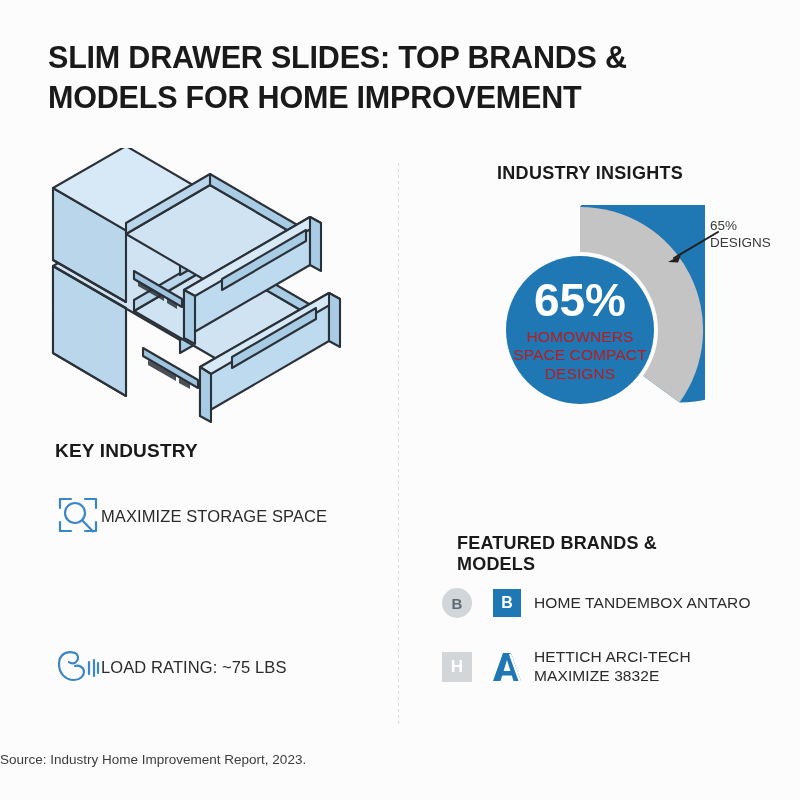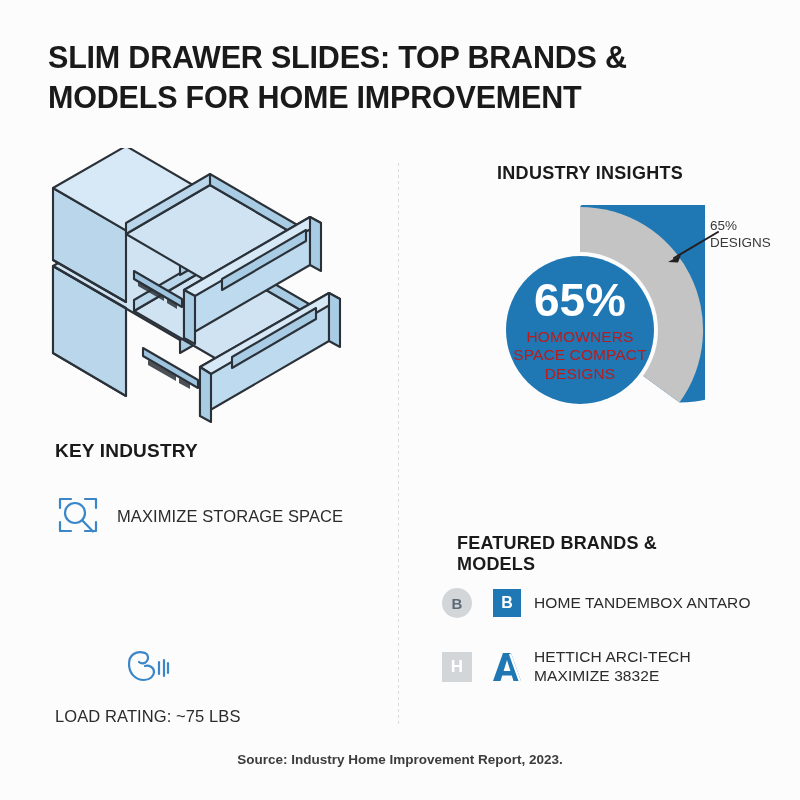--- a/index.html
+++ b/index.html
@@ -28,26 +28,26 @@
   }
 
   
   .illus{position:absolute;left:48px;top:148px;width:330px;height:275px;}
 
   
   .kb-head{
     position:absolute;left:55px;top:440px;
     font-size:19px;font-weight:bold;letter-spacing:.2px;color:#1a1a1a;
   }
-  .benefit{position:absolute;left:55px;display:flex;align-items:center;gap:16px;}
+  .benefit{position:absolute;left:55px;display:flex;align-items:center;}
   .benefit .bi{width:46px;height:44px;flex:0 0 46px;}
   .benefit .btxt{font-size:16.5px;color:#2b2b2b;letter-spacing:.1px;white-space:nowrap;}
   #benefit-0{top:494px;}
   #benefit-1{top:570px;}
-  #benefit-2{top:645px;flex-direction:column;}
+  #benefit-2{top:645px;}
 
   
   .ii-head{
     position:absolute;left:497px;top:163px;
     font-size:18px;font-weight:bold;letter-spacing:.3px;color:#1a1a1a;
   }
   .donut{position:absolute;left:455px;top:205px;width:250px;height:250px;}
   .donut-center{
     position:absolute;left:455px;top:205px;width:250px;height:250px;
     display:flex;flex-direction:column;align-items:center;justify-content:center;
@@ -85,22 +85,22 @@
   .logo-blue-square{
     width:28px;height:28px;background:#1f77b4;
     display:flex;align-items:center;justify-content:center;
     font-size:16px;font-weight:bold;color:#ffffff;
   }
   .brand-txt{font-size:15.5px;color:#2b2b2b;line-height:1.2;letter-spacing:.1px;margin-left:4px;}
   .brand-txt div{white-space:nowrap;}
 
   
   .footer{
-    position:absolute;left:0;top:752px;width:800px;text-align:center;
-    font-size:13.5px;color:#3c3c3c;font-weight:bold;
+    position:absolute;left:0;top:752px;width:800px;text-align:left;
+    font-size:13.5px;color:#3c3c3c;
   }
 </style>
 </head>
 <body>
 
 <div class="canvas">
 
   <div class="title">SLIM DRAWER SLIDES: TOP BRANDS &amp; MODELS FOR HOME IMPROVEMENT</div>
 
   <div class="vdivider"></div>

